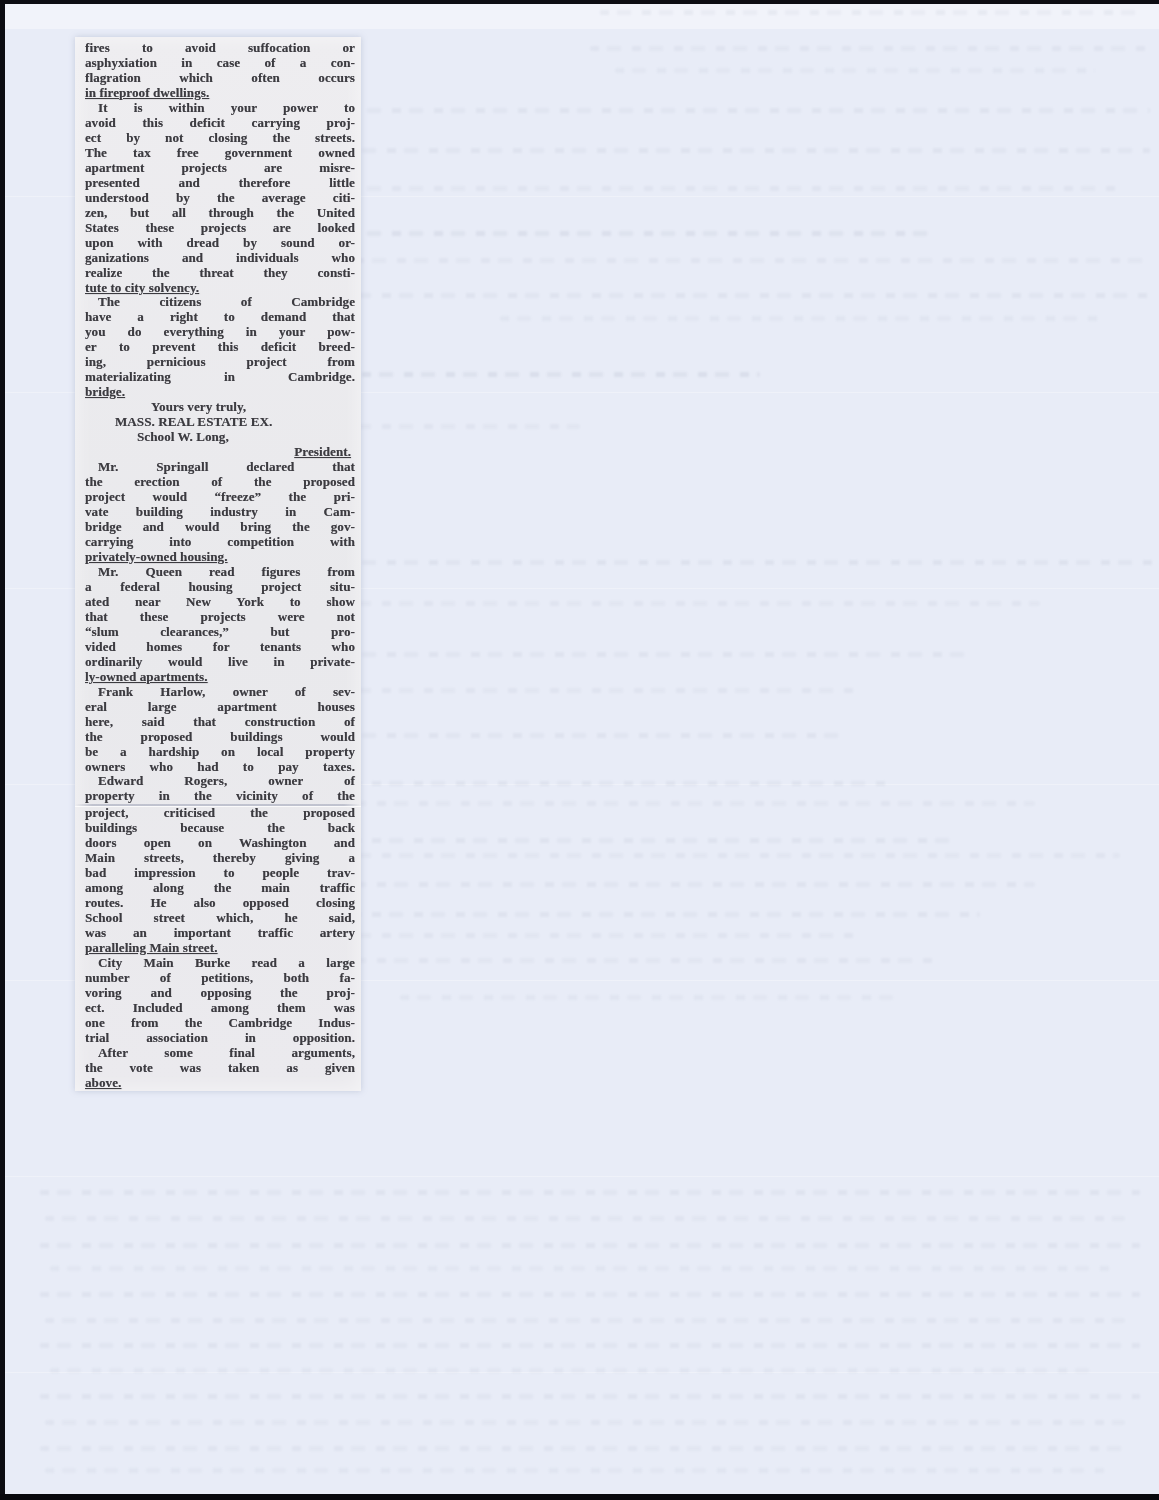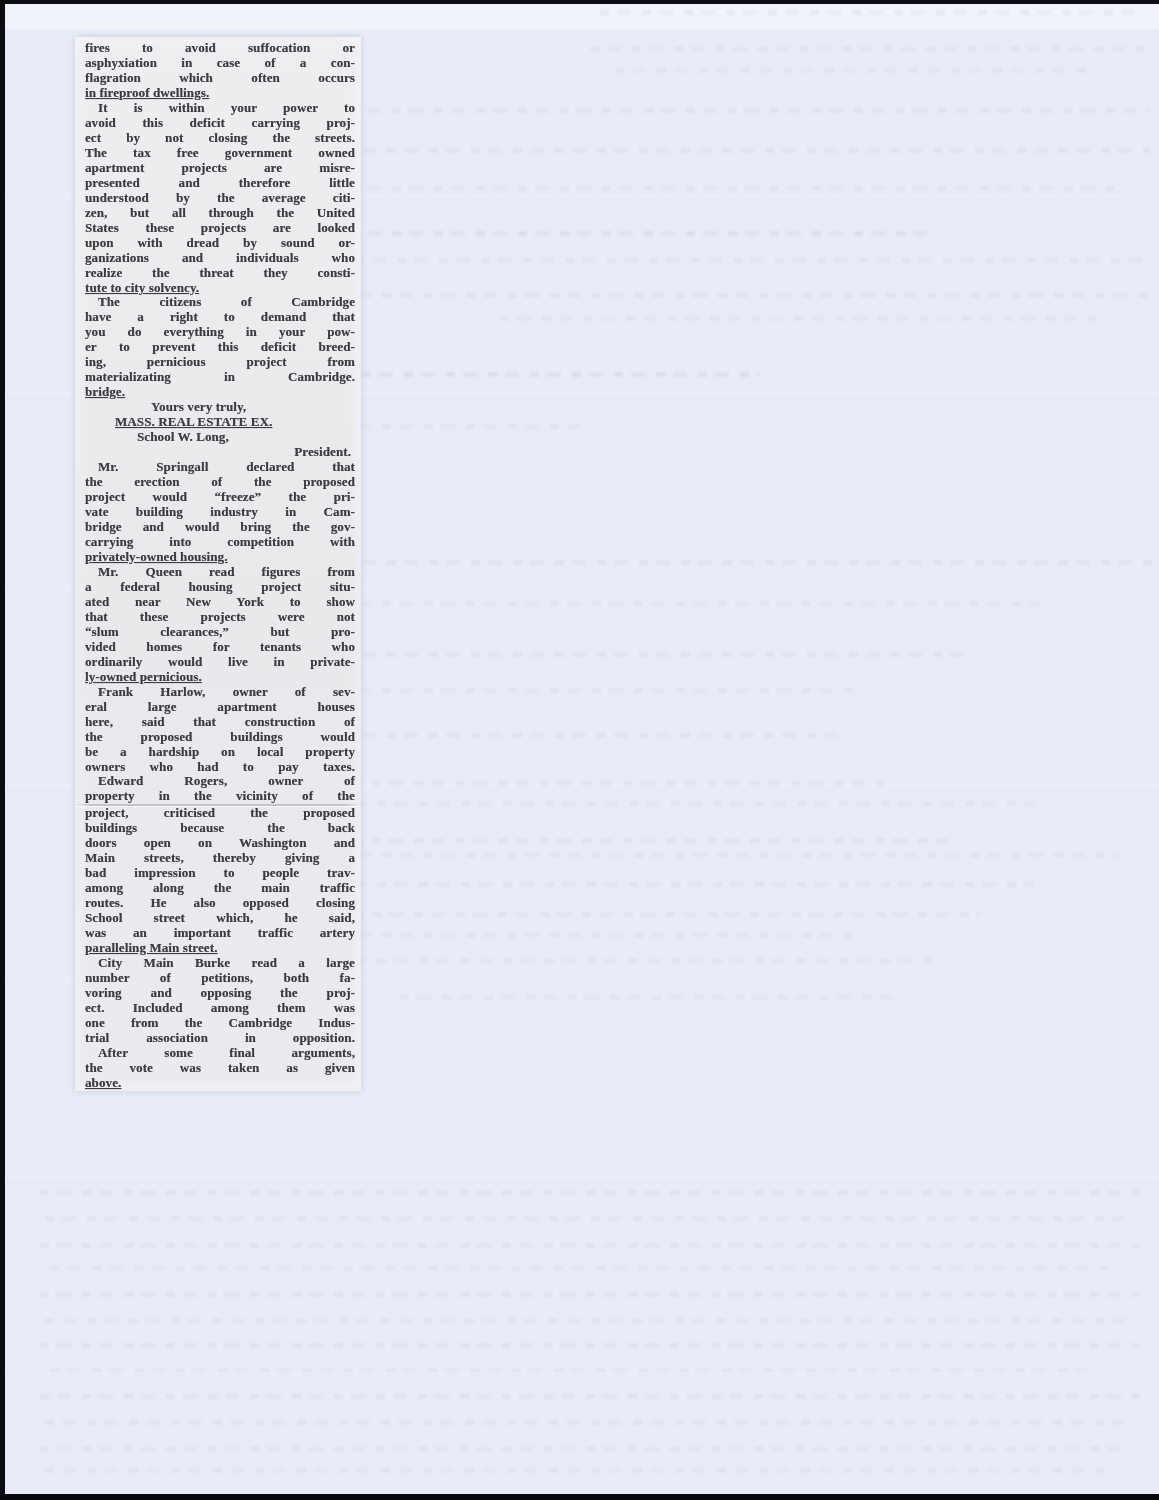--- a/index.html
+++ b/index.html
@@ -55,23 +55,23 @@
     letter-spacing:.1px;
     text-shadow:.2px .2px .3px rgba(70,70,78,.55);
     text-align:justify;text-align-last:justify;
     white-space:nowrap;white-space:normal;
     overflow:visible;
   }
   .ln.j {text-align:justify;text-align-last:justify;}
   .ln.ji{text-align:justify;text-align-last:justify;padding-left:13px;}
   .ln.l {text-align:left;text-align-last:left;text-decoration:underline;}
   .ln.sig1{text-align:left;text-align-last:left;padding-left:66px;}
-  .ln.sig2{text-align:right;text-align-last:left;padding-left:30px;text-decoration:underline;}
+  .ln.sig2{text-align:right;text-align-last:left;padding-left:30px;}
   .ln.sig3{text-align:left;text-align-last:left;padding-left:52px;}
-  .ln.sig4{text-align:center;text-align-last:right;padding-right:4px;}
+  .ln.sig4{text-align:center;text-align-last:right;padding-right:4px;text-decoration:underline;}
   .seam{
     height:2px;margin:0 -6px 0 -10px;
     background:linear-gradient(90deg,
       rgba(165,170,188,0) 0%, rgba(158,163,182,.55) 6%,
       rgba(158,163,182,.55) 94%, rgba(165,170,188,0) 100%);
     box-shadow:0 1px 0 rgba(255,255,255,.75);
   }
 </style>
 </head>
 <body>
@@ -156,21 +156,21 @@
         <div class="ln j">bridge and would bring the gov-</div>
         <div class="ln j">carrying into competition with</div>
         <div class="ln l">privately-owned housing.</div>
         <div class="ln ji">Mr. Queen read figures from</div>
         <div class="ln j">a federal housing project situ-</div>
         <div class="ln j">ated near New York to show</div>
         <div class="ln j">that these projects were not</div>
         <div class="ln j">“slum clearances,” but pro-</div>
         <div class="ln j">vided homes for tenants who</div>
         <div class="ln j">ordinarily would live in private-</div>
-        <div class="ln l">ly-owned pernicious.</div>
+        <div class="ln l">ly-owned apartments.</div>
         <div class="ln ji">Frank Harlow, owner of sev-</div>
         <div class="ln j">eral large apartment houses</div>
         <div class="ln j">here, said that construction of</div>
         <div class="ln j">the proposed buildings would</div>
         <div class="ln j">be a hardship on local property</div>
         <div class="ln j">owners who had to pay taxes.</div>
         <div class="ln ji">Edward Rogers, owner of</div>
         <div class="ln j">property in the vicinity of the</div>
         <div class="seam"></div>
         <div class="ln j">project, criticised the proposed</div>

